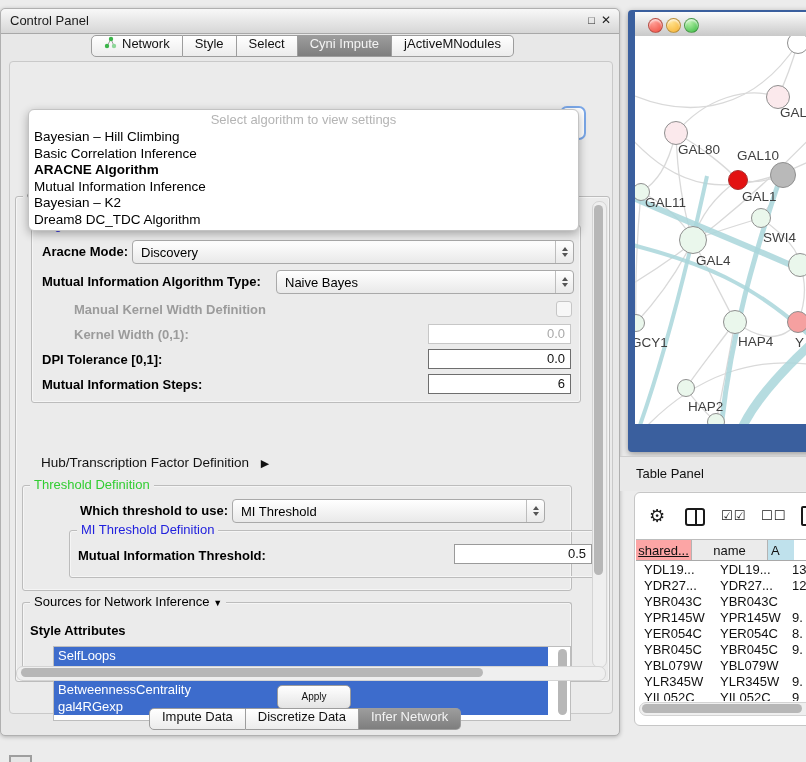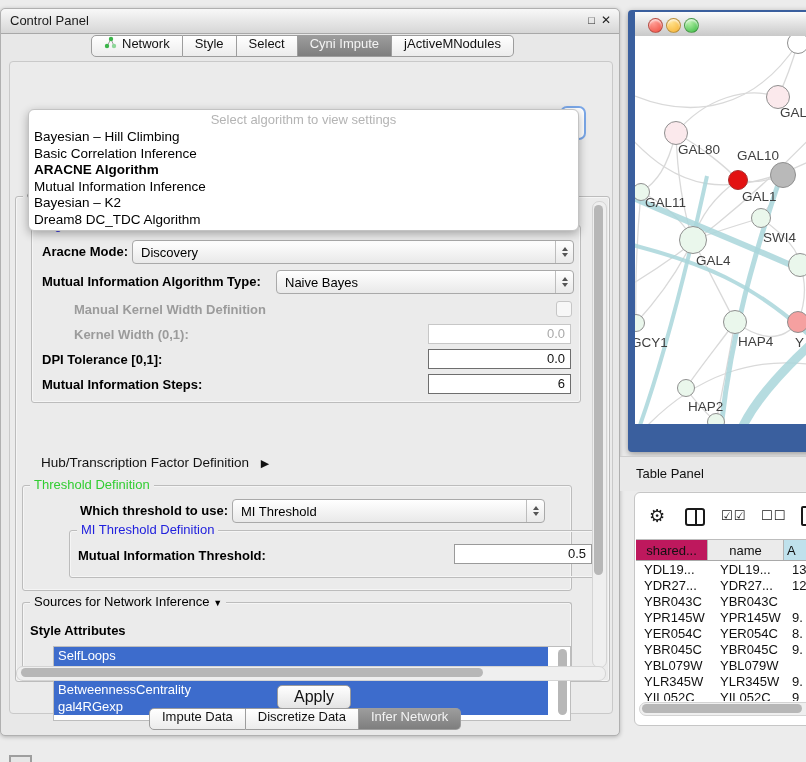--- a/index.html
+++ b/index.html
@@ -61,21 +61,21 @@
   .attrlist{position:absolute;left:42px;top:583px;width:516px;height:73px;background:#fff;
        border:1px solid #bdbdbd;overflow:hidden;}
   .attrlist .li{height:17px;line-height:17px;padding-left:4px;background:#3d6ccc;color:#fff;font-size:13px;
        width:490px;}
   .sb-v{position:absolute;background:#efefef;border:1px solid #d4d4d4;border-radius:7px;}
   .sb-thumb-v{position:absolute;left:1px;width:9px;background:#b7b7b7;border-radius:6px;}
   .sb-h{position:absolute;background:#efefef;border:1px solid #d4d4d4;border-radius:7px;}
   .sb-thumb-h{position:absolute;top:1px;height:9px;background:#b7b7b7;border-radius:6px;}
 
   .applybtn{position:absolute;left:267px;top:623px;width:72px;height:22px;border:1px solid #9c9c9c;
-       border-radius:5px;background:linear-gradient(#ffffff,#e4e4e4);font-size:16px;text-align:center;
+       border-radius:5px;background:linear-gradient(#ffffff,#e4e4e4);font-size:10px;text-align:center;
        line-height:21px;box-shadow:0 1px 1px rgba(0,0,0,.15);}
 
   
   .netwin{position:absolute;left:628px;top:10px;width:188px;height:442px;background:#3a5f9e;
        border-radius:4px 0 0 4px;box-shadow:0 2px 6px rgba(0,0,0,.35);}
   .nettitle{position:absolute;left:7px;top:2px;right:0;height:24px;background:linear-gradient(#fbfbfb,#c9c9c9);
        border-bottom:1px solid #999;}
   .light{position:absolute;top:6px;width:13px;height:13px;border-radius:50%;border:1px solid rgba(0,0,0,.25);
        box-shadow:inset 0 2px 2px rgba(255,255,255,.7);}
   .canvas{position:absolute;left:7px;top:26px;width:181px;height:388px;background:#fff;overflow:hidden;}
@@ -338,21 +338,21 @@
 
     <span class="tico" style="left:14px;top:12px;font-size:18px;">⚙</span>
     <span class="colicon" style="left:50px;top:15px;">
         <i></i>
       </span>
     <span class="tico" style="left:86px;top:15px;font-size:13px;letter-spacing:1px;">☑☑</span>
     <span class="tico" style="left:126px;top:15px;font-size:13px;letter-spacing:1px;">☐☐</span>
     <span class="docicon" style="left:166px;top:13px;"></span>
 
     <div class="thead" style="left:1px;width:178px;">
-      <div class="th" style="width:72px;background:#be185d;">shared...</div>
+      <div class="th" style="width:56px;background:#fca5a5;text-decoration:underline;">shared...</div>
       <div class="th" style="width:76px;background:#ebebeb;">name</div>
       <div class="th" style="width:26px;background:#bfe1ec;border-right:none;justify-content:flex-start;padding-left:3px;">A</div>
     </div>
 
     <div class="trow" style="left:1px;top:69px;width:178px;">
         <div class="td" style="width:70px;padding-left:8px;">YDL19...</div>
         <div class="td" style="width:72px;padding-left:6px;">YDL19...</div>
         <div class="td" style="width:22px;">13</div>
       </div>
     <div class="trow" style="left:1px;top:85px;width:178px;">

